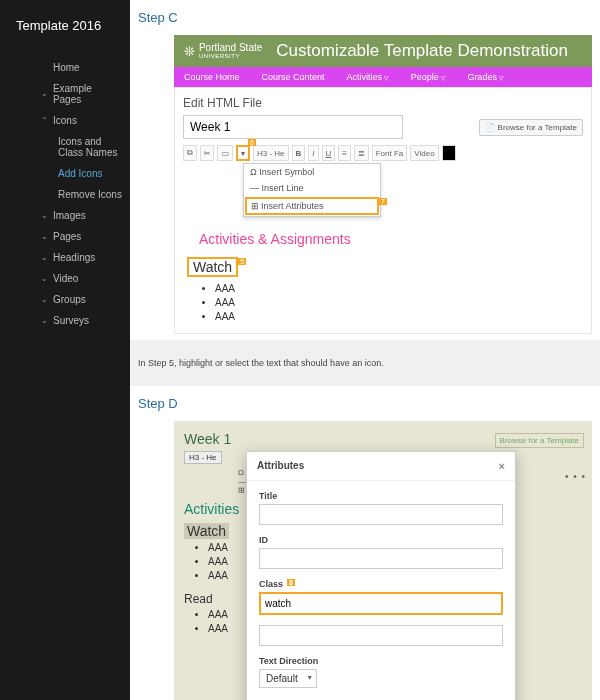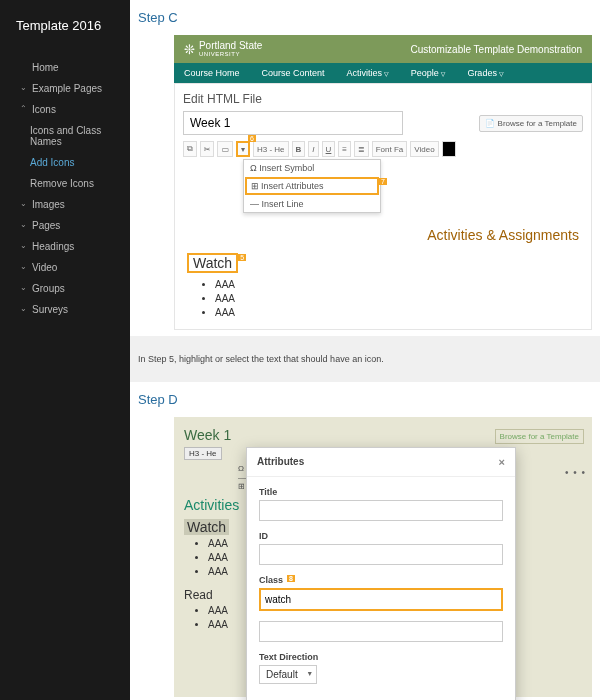--- a/index.html
+++ b/index.html
@@ -1,50 +1,50 @@
 <!DOCTYPE html>
 <html><head>
 <meta charset="utf-8">
 <style>
   * { box-sizing: border-box; margin: 0; padding: 0; }
   body { font-family: -apple-system, Helvetica, Arial, sans-serif; background: #fff; width: 600px; height: 700px; overflow: hidden; }
   .wrap { display: flex; height: 100%; }
   .sidebar { width: 130px; background: #1a1a1a; color: #ddd; padding: 18px 0 0 0; font-size: 10px; }
   .sidebar .title { color: #fff; font-size: 13px; padding: 0 16px 22px 16px; line-height: 1.3; }
-  .nav-item { padding: 5px 8px 5px 20px; color: #bbb; cursor: pointer; display: flex; gap: 4px; }
+  .nav-item { padding: 5px 8px 5px 13px; color: #bbb; cursor: pointer; display: flex; align-items: center; gap: 4px; margin-left: 28px; }
   .nav-item.sub { padding-left: 30px; }
   .nav-item.active { color: #5aa9d6; }
   .nav-item .chev { width: 8px; display: inline-block; font-size: 8px; color: #999; }
   .main { flex: 1; background: #fff; overflow: hidden; font-size: 11px; color: #333; }
   .step-label { color: #2a6d9e; font-size: 13px; font-weight: 500; padding: 10px 0 10px 8px; }
   .step5-text { background: #f0f0f0; font-size: 9px; color: #444; padding: 18px 8px; margin-top: 6px; }
   .shot { margin-left: 44px; width: 418px; border: 0; }
   .psu-bar { background: #7d9a5a; color: #fff; display: flex; align-items: center; padding: 6px 10px; }
   .psu-logo { display: flex; align-items: center; gap: 4px; font-size: 10px; }
   .psu-logo .conn { font-size: 13px; }
   .psu-logo .txt { line-height: 1; }
   .psu-logo .uni { font-size: 6px; letter-spacing: 0.5px; display:block; }
-  .psu-title { flex: 1; text-align: right; font-size: 10px; }
-  .course-tabs { background: #0f766e; color: #fff; display: flex; font-size: 9px; padding: 5px 10px; gap: 22px; }
+  .psu-title { flex: 1; text-align: center; font-size: 17px; }
+  .course-tabs { background: #d946ef; color: #fff; display: flex; font-size: 9px; padding: 5px 10px; gap: 22px; }
   .course-tabs .tab { display:flex; align-items:center; gap:2px; }
   .tri { font-size: 6px; }
   .editor-area { background: #fff; border: 1px solid #e5e5e5; padding: 8px; }
   .editor-area .eht { font-size: 12px; color: #555; margin-bottom: 5px; }
   .row1 { display: flex; align-items: center; gap: 6px; }
   .week-input { border: 1px solid #ccc; padding: 4px 6px; font-size: 12px; width: 220px; }
   .browse-btn { font-size: 8px; border: 1px solid #ccc; padding: 3px 5px; background: #f7f7f7; color: #555; border-radius: 2px; margin-left: auto; }
   .browse-btn::before { content: "📄 "; font-size: 8px; }
   .toolbar { margin-top: 6px; display: flex; align-items: center; gap: 3px; flex-wrap: wrap; font-size: 9px; color: #666; }
   .tbtn { border: 1px solid #dcdcdc; padding: 1px 3px; background: #fafafa; font-size: 8px; display:inline-flex; align-items:center; height:16px; }
   .call-num { background: #f5a623; color: #fff; font-size: 7px; padding: 0 2px; display:inline-block; vertical-align: top; margin-left: -1px; }
   .dropdown { margin-top: 2px; border: 1px solid #ccc; background: #fff; width: 138px; font-size: 9px; box-shadow: 0 2px 4px rgba(0,0,0,.15); }
   .dropdown .dd-item { padding: 3px 6px; color: #555; }
   .dropdown .dd-item.hl { border: 2px solid #f5a623; margin: 1px; padding: 2px 4px; }
   .content-body { padding: 8px 4px 0 4px; }
-  .activities { color: #a16207; font-size: 14px; font-weight: 500; margin: 6px 0 10px 12px; text-align: right; }
+  .activities { color: #ec4899; font-size: 14px; font-weight: 500; margin: 6px 0 10px 12px; }
   .watch-hl { display: inline-block; font-size: 14px; font-weight: 500; color: #333; border: 2px solid #f5a623; padding: 0 4px; position: relative; }
   .watch-hl .num { position:absolute; top:-1px; right:-10px; background:#f5a623; color:#fff; font-size:7px; padding:0 2px; }
   .bullets { margin: 6px 0 2px 28px; font-size: 10px; }
   .bullets li { margin: 3px 0; }
   .shotD { margin-left: 44px; width: 418px; border: 0; position: relative; }
   .modal { position: absolute; top: 30px; left: 72px; width: 270px; background: #fff; border: 1px solid #ccc; box-shadow: 0 4px 14px rgba(0,0,0,.25); font-size: 9px; z-index: 5; }
   .modal .mhead { display: flex; justify-content: space-between; padding: 8px 10px; border-bottom: 1px solid #eee; font-size: 10px; font-weight: 600; color: #444; }
   .modal .mhead .x { color: #888; cursor: pointer; font-size: 11px; }
   .modal .mbody { padding: 10px 12px; }
   .modal .fld { margin-bottom: 10px; }
@@ -174,22 +174,22 @@
             </span>
           <span class="tbtn">≡</span>
           <span class="tbtn">≣</span>
           <span class="tbtn">Font Fa</span>
           <span class="tbtn">Video</span>
           <span class="tbtn" style="background:#000;width:14px"></span>
         </div>
         <div style="position:relative; margin-left:60px;">
           <div class="dropdown">
             <div class="dd-item">Ω <span>Insert Symbol</span></div>
+            <div class="dd-item">― <span>Insert Line</span></div>
             <div class="dd-item hl" style="position:relative">⊞ <span>Insert Attributes</span><span class="call-num" style="position:absolute;top:-1px;right:-10px">7</span></div>
-            <div class="dd-item">― <span>Insert Line</span></div>
           </div>
         </div>
         <div class="content-body">
           <div class="activities">Activities &amp; Assignments</div>
           <span class="watch-hl"><span>Watch</span><span class="num">5</span></span>
           <ul class="bullets">
             <li>AAA</li>
             <li>AAA</li>
             <li>AAA</li>
           </ul>

